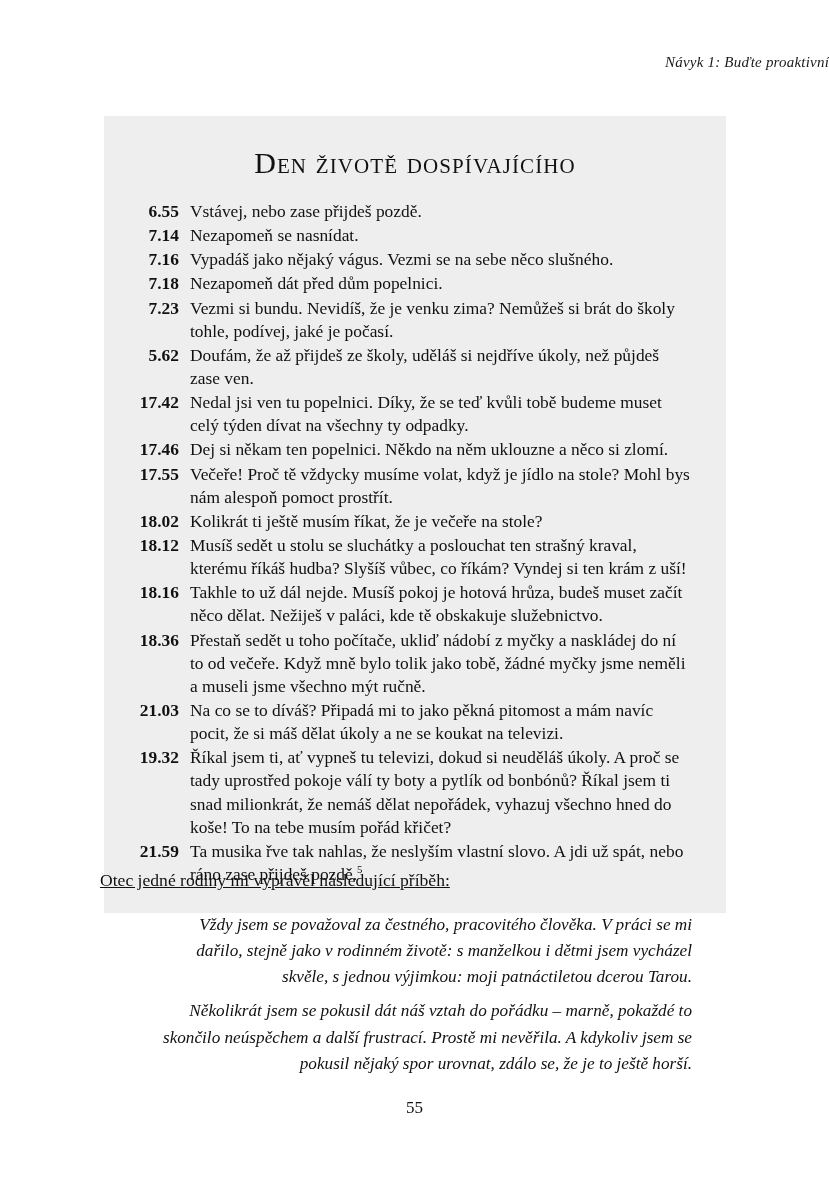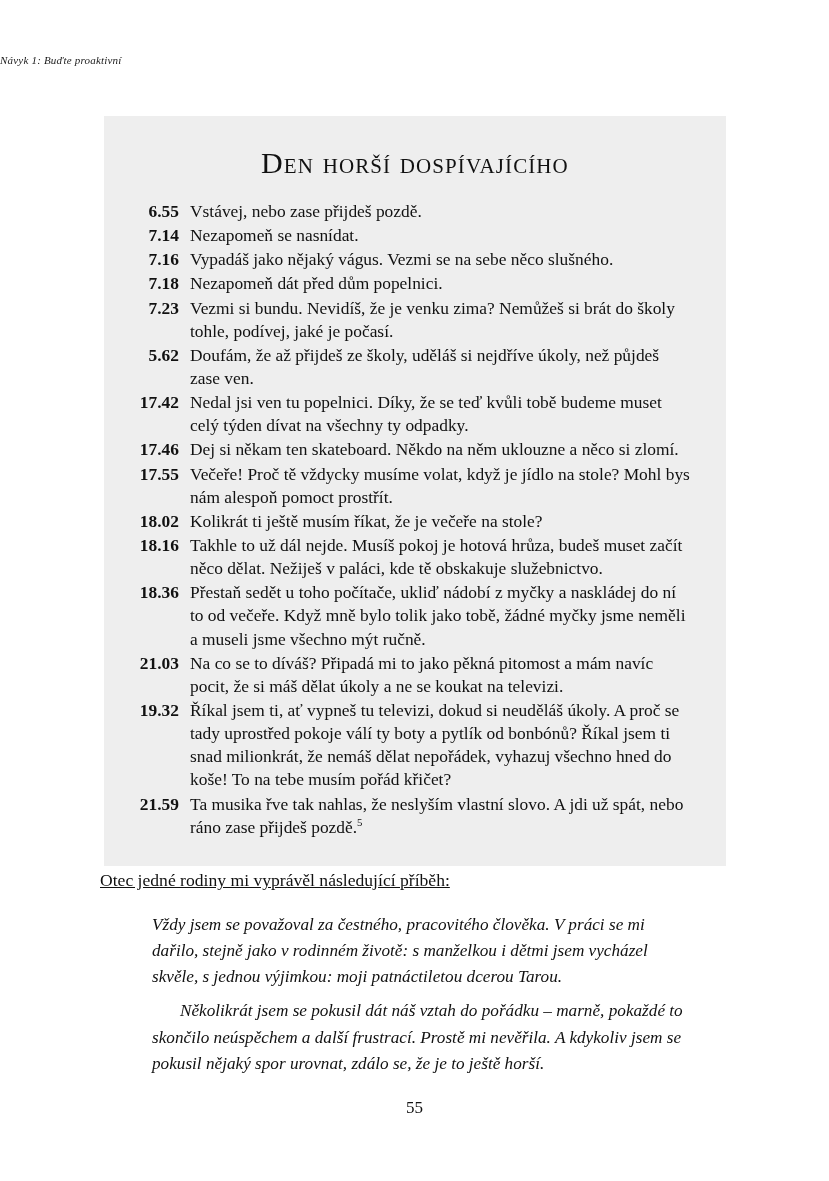--- a/index.html
+++ b/index.html
@@ -19,23 +19,23 @@
     position: relative;
     width: 829px;
     height: 1181px;
     box-sizing: border-box;
   }
   .running-head {
     position: absolute;
     top: 54px;
     left: 0;
     width: 829px;
-    text-align: left;
+    text-align: right;
     font-style: italic;
-    font-size: 11px;
+    font-size: 15px;
     letter-spacing: 0.2px;
     color: #1a1a1a;
   }
   .box {
     position: absolute;
     top: 116px;
     left: 104px;
     width: 622px;
     background: #eeeeee;
     padding: 26px 0 26px 0;
@@ -89,20 +89,21 @@
     text-decoration: underline;
   }
   .quote {
     position: absolute;
     left: 152px;
     width: 540px;
     font-style: italic;
     font-size: 17.2px;
     line-height: 1.52;
     top: 912px;
+    text-align: right;
   }
   .quote p {
     margin: 0;
     text-indent: 0;
   }
   .quote p + p {
     text-indent: 28px;
     margin-top: 8px;
   }
   .folio {
@@ -115,21 +116,21 @@
   }
 </style>
 </head>
 <body>
 
 <div class="page">
 
   <div class="running-head">Návyk 1: Buďte proaktivní</div>
 
   <div class="box">
-    <div class="box-title">Den horší dospívajícího</div>
+    <div class="box-title">Den životě dospívajícího</div>
     <div class="entries">
         <div class="entry">
           <span class="time">6.55</span>
           <span class="text">Vstávej, nebo zase přijdeš pozdě.</span>
         </div>
         <div class="entry">
           <span class="time">7.14</span>
           <span class="text">Nezapomeň se nasnídat.</span>
         </div>
         <div class="entry">
@@ -147,29 +148,33 @@
         <div class="entry">
           <span class="time">5.62</span>
           <span class="text">Doufám, že až přijdeš ze školy, uděláš si nejdříve úkoly, než půjdeš zase ven.</span>
         </div>
         <div class="entry">
           <span class="time">17.42</span>
           <span class="text">Nedal jsi ven tu popelnici. Díky, že se teď kvůli tobě budeme muset celý týden dívat na všechny ty odpadky.</span>
         </div>
         <div class="entry">
           <span class="time">17.46</span>
-          <span class="text">Dej si někam ten skateboard. Někdo na něm uklouzne a něco si zlomí.</span>
+          <span class="text">Dej si někam ten popelnici. Někdo na něm uklouzne a něco si zlomí.</span>
         </div>
         <div class="entry">
           <span class="time">17.55</span>
           <span class="text">Večeře! Proč tě vždycky musíme volat, když je jídlo na stole? Mohl bys nám alespoň pomoct prostřít.</span>
         </div>
         <div class="entry">
           <span class="time">18.02</span>
           <span class="text">Kolikrát ti ještě musím říkat, že je večeře na stole?</span>
+        </div>
+        <div class="entry">
+          <span class="time">18.12</span>
+          <span class="text">Musíš sedět u stolu se sluchátky a poslouchat ten strašný kraval, kterému říkáš hudba? Slyšíš vůbec, co říkám? Vyndej si ten krám z uší!</span>
         </div>
         <div class="entry">
           <span class="time">18.16</span>
           <span class="text">Takhle to už dál nejde. Musíš pokoj je hotová hrůza, budeš muset začít něco dělat. Nežiješ v paláci, kde tě obskakuje služebnictvo.</span>
         </div>
         <div class="entry">
           <span class="time">18.36</span>
           <span class="text">Přestaň sedět u toho počítače, ukliď nádobí z myčky a naskládej do ní to od večeře. Když mně bylo tolik jako tobě, žádné myčky jsme neměli a museli jsme všechno mýt ručně.</span>
         </div>
         <div class="entry">

